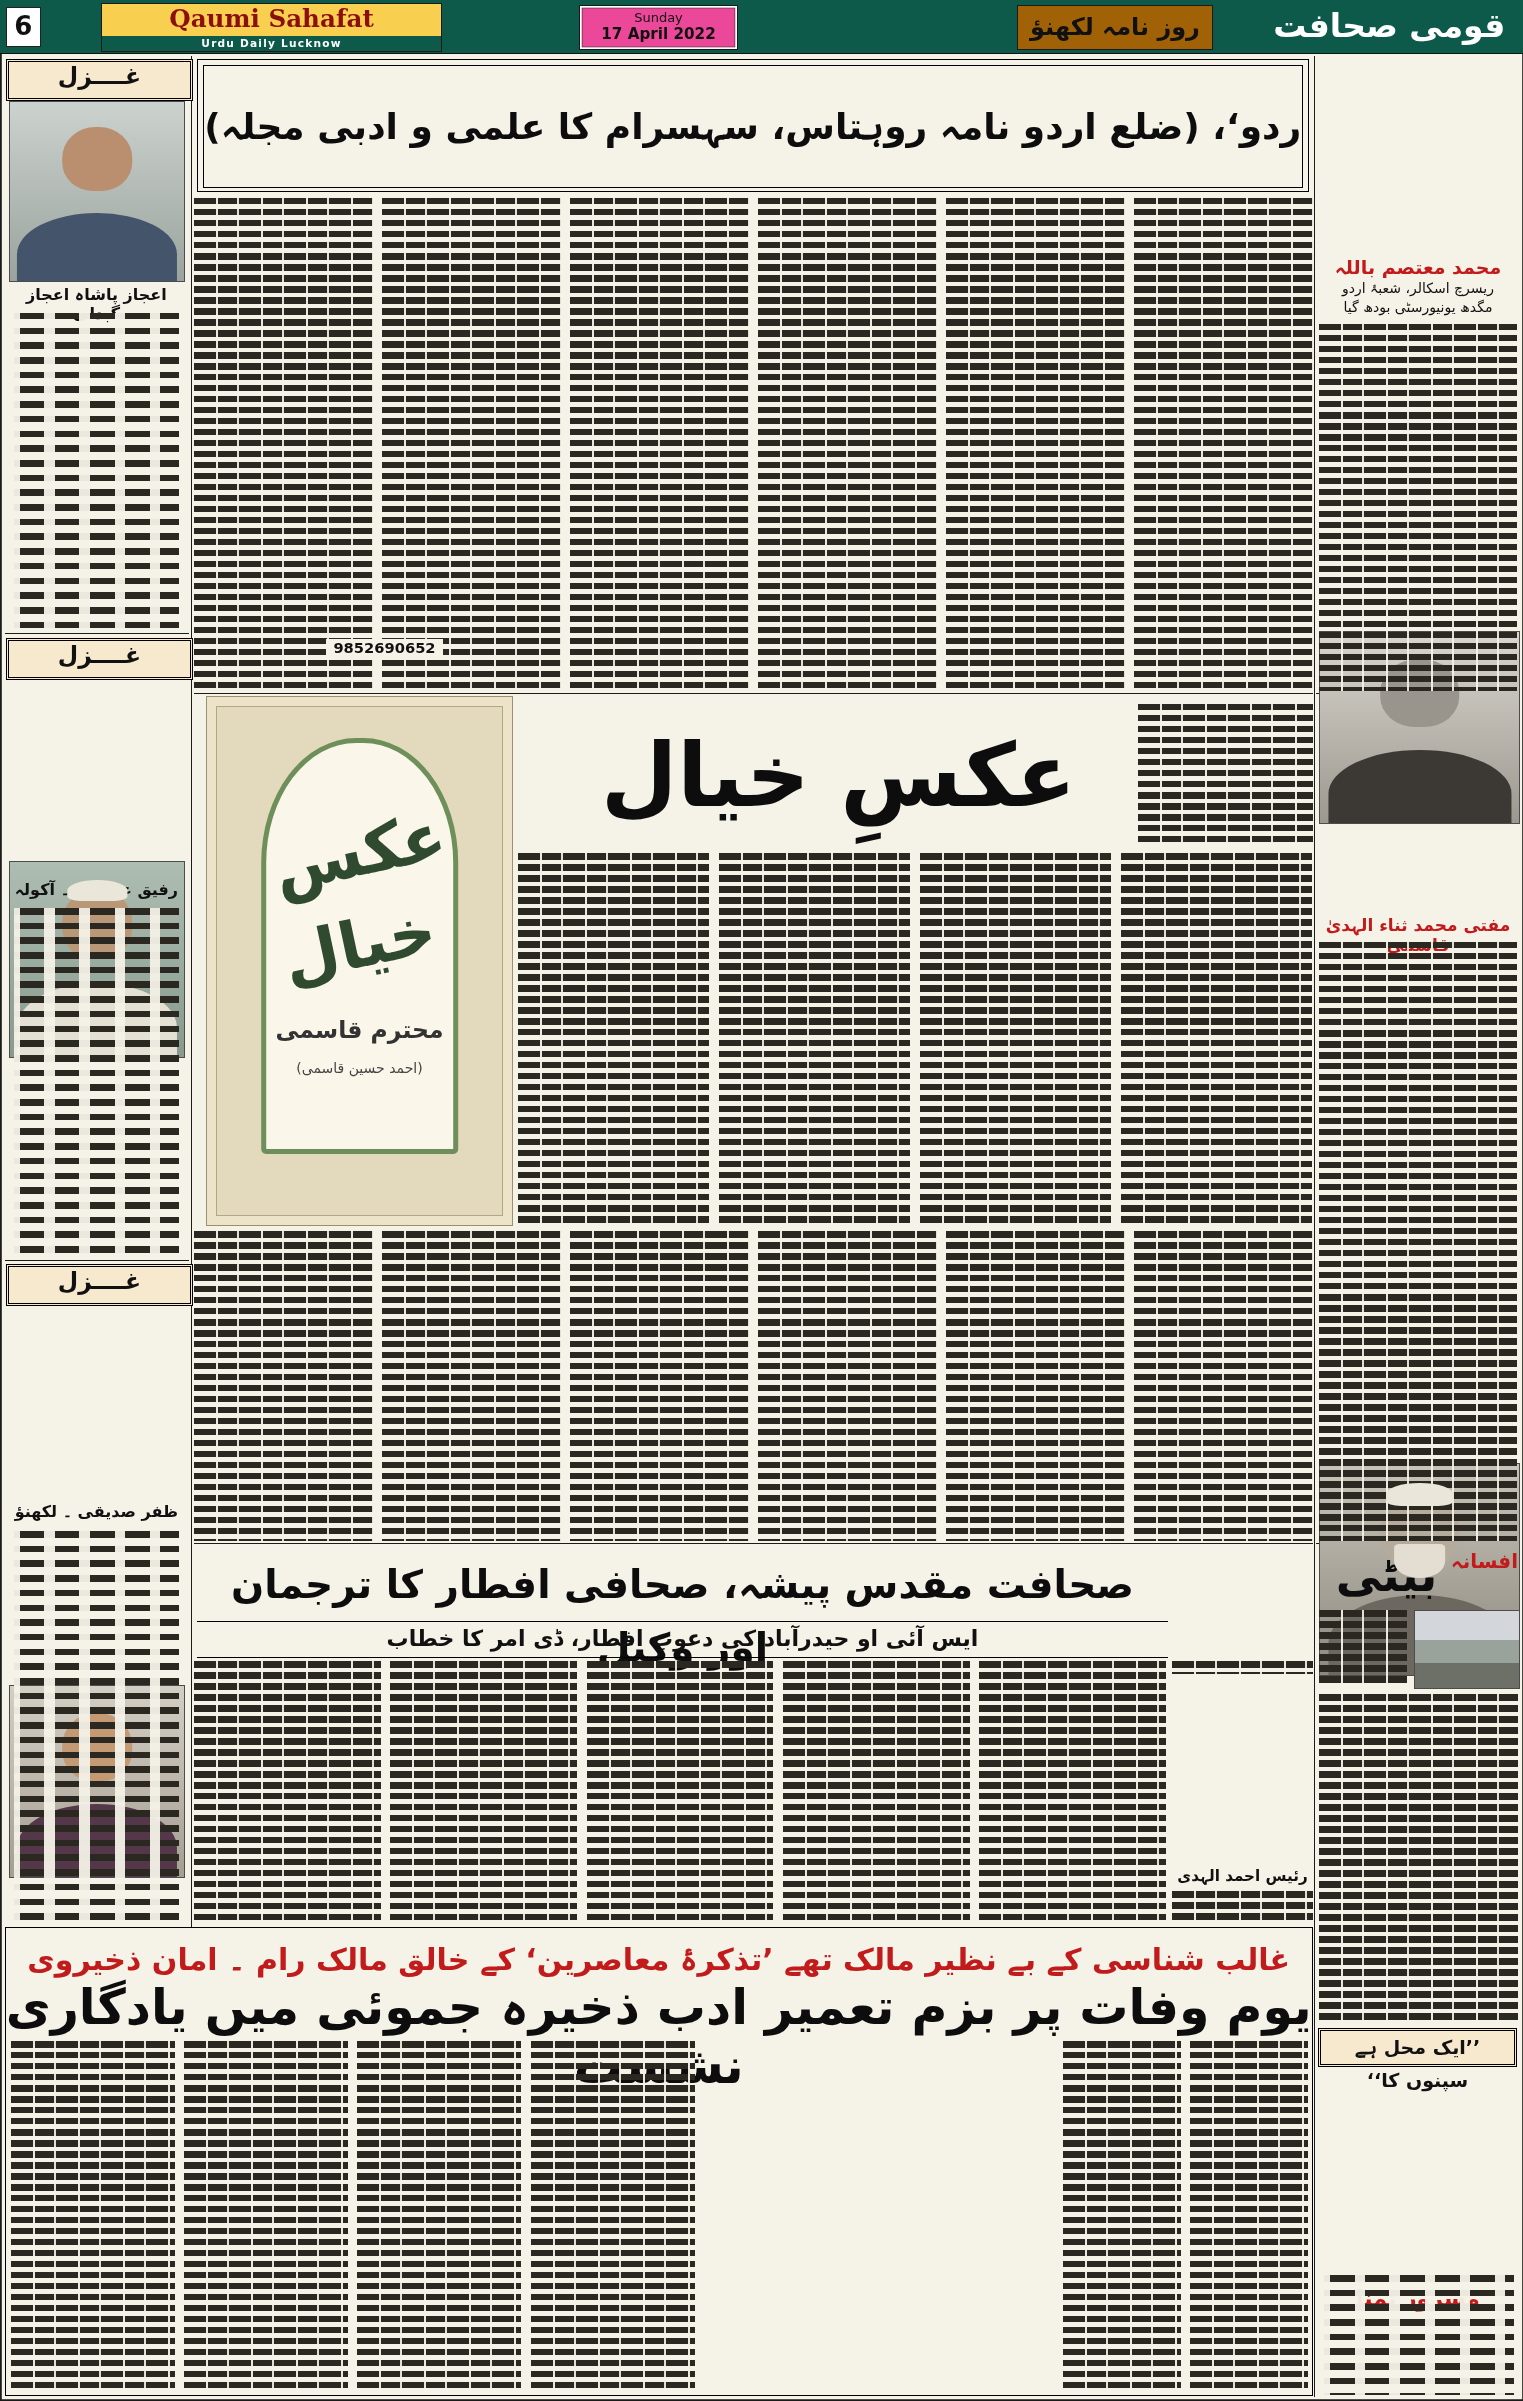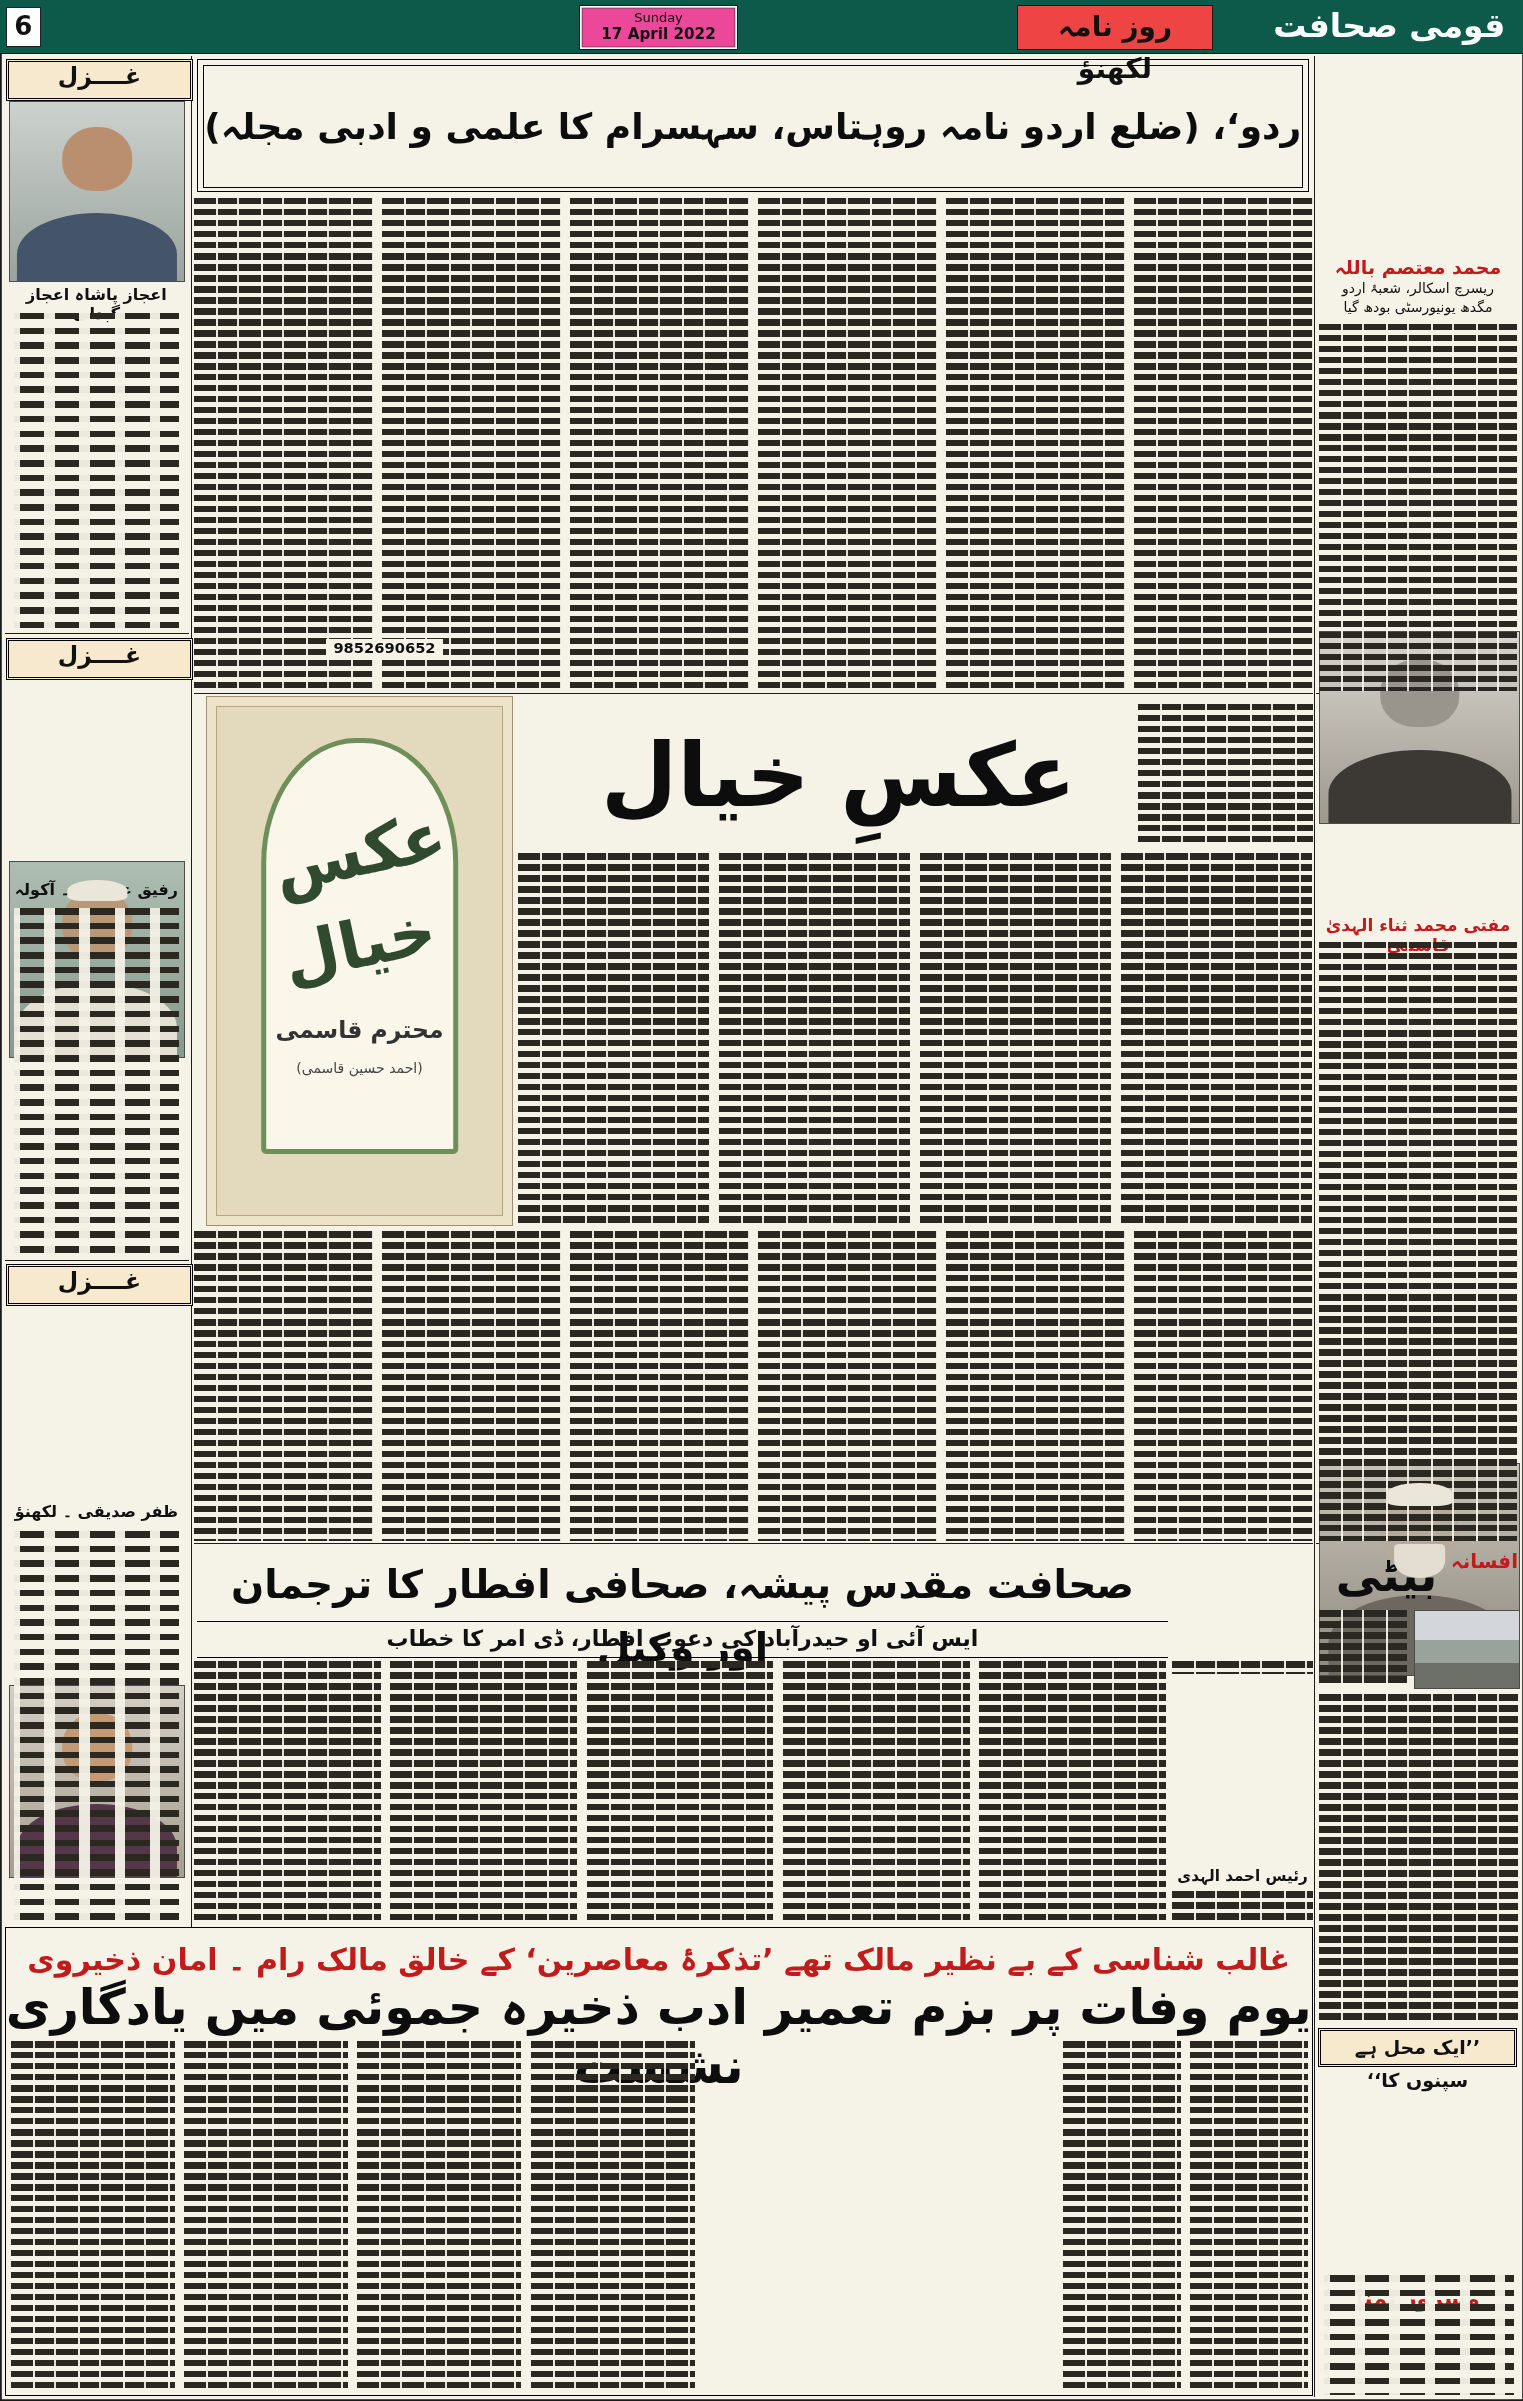--- a/index.html
+++ b/index.html
@@ -44,27 +44,31 @@
   .headrule{border-top:1.2px solid #000;border-bottom:1.2px solid #000;}
 </style>
 </head>
 <body>
 
 <div class="page">
 
   <div class="abs" style="left:0;top:0;width:1524px;height:53px;background:#0e5a4a;border-bottom:1.8px solid #111;">
     <div class="abs c bold" style="left:5.9px;top:7px;width:33px;height:38px;background:#fff;border:1.8px solid #222;font-size:26px;line-height:36px;color:#111;">6</div>
 
+    <div class="abs" style="left:101px;top:2.9px;width:339px;height:47px;border:1.8px solid #1a1a1a;background:#f8cf4e;display:flex;flex-direction:column;">
+      <div class="c bold" style="flex:1;font-family:'DejaVu Serif',serif;font-size:24.6px;line-height:30.5px;color:#8b0f0f;">Qaumi Sahafat</div>
+      <div class="c bold" style="height:15.2px;background:#0e5a4a;color:#fff;font-size:10.6px;line-height:15.2px;letter-spacing:1.2px;">Urdu Daily Lucknow</div>
+    </div>
 
     <div class="abs c" style="left:579px;top:4.7px;width:157px;height:43px;background:#ec4899;border:1.8px solid #1a1a1a;box-shadow:inset 0 0 0 1.8px #fff, inset 0 0 0 2.3px #1a1a1a;">
       <div style="font-size:13px;margin-top:4.7px;color:#111;">Sunday</div>
       <div class="bold" style="font-size:15.2px;color:#111;">17 April 2022</div>
     </div>
 
-    <div class="abs c rtl bold" style="left:1017px;top:4.7px;width:194px;height:43px;background:#ef4444;border:1.8px solid #1a1a1a;font-size:28px;line-height:42px;color:#111;">روز نامہ لکھنؤ</div>
+    <div class="abs c rtl bold" style="left:1017px;top:4.7px;width:194px;height:43px;background:#a16207;border:1.8px solid #1a1a1a;font-size:24px;line-height:42px;color:#111;">روز نامہ لکھنؤ</div>
 
     <div class="abs rtl bold" style="right:11.7px;top:5.9px;width:246px;height:41px;color:#fff;font-size:33px;line-height:39px;text-align:center;">قومی صحافت</div>
   </div>
 
   <div class="abs hairline" style="left:191px;top:56px;width:1.2px;height:1871px;"></div>
   <div class="abs hairline" style="left:1314px;top:56px;width:1.2px;height:2341px;"></div>
   <div class="abs hairline" style="left:194px;top:693px;width:1119px;height:1.2px;"></div>
   <div class="abs hairline" style="left:194px;top:1543px;width:1119px;height:1.2px;"></div>
   <div class="abs hairline" style="left:1316px;top:693px;width:204px;height:1.2px;"></div>
   <div class="abs hairline" style="left:1316px;top:1543px;width:204px;height:1.2px;"></div>

